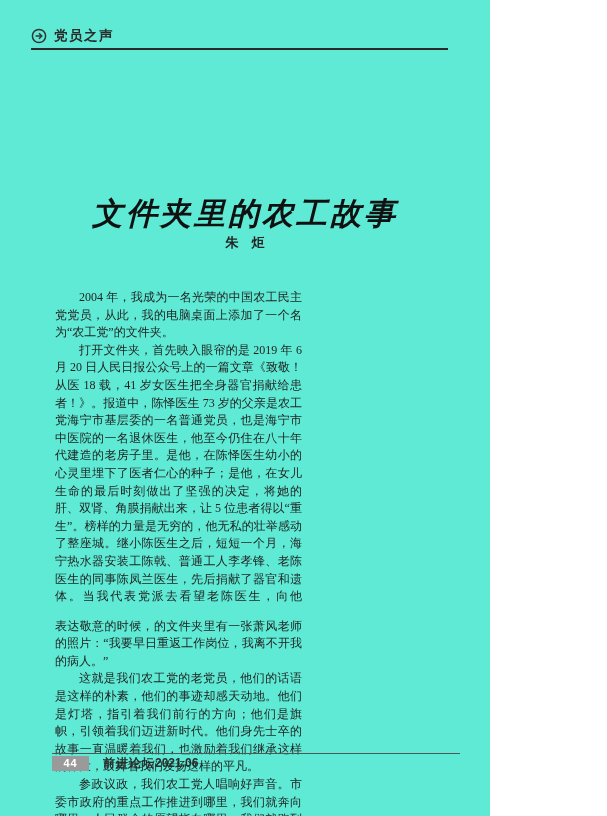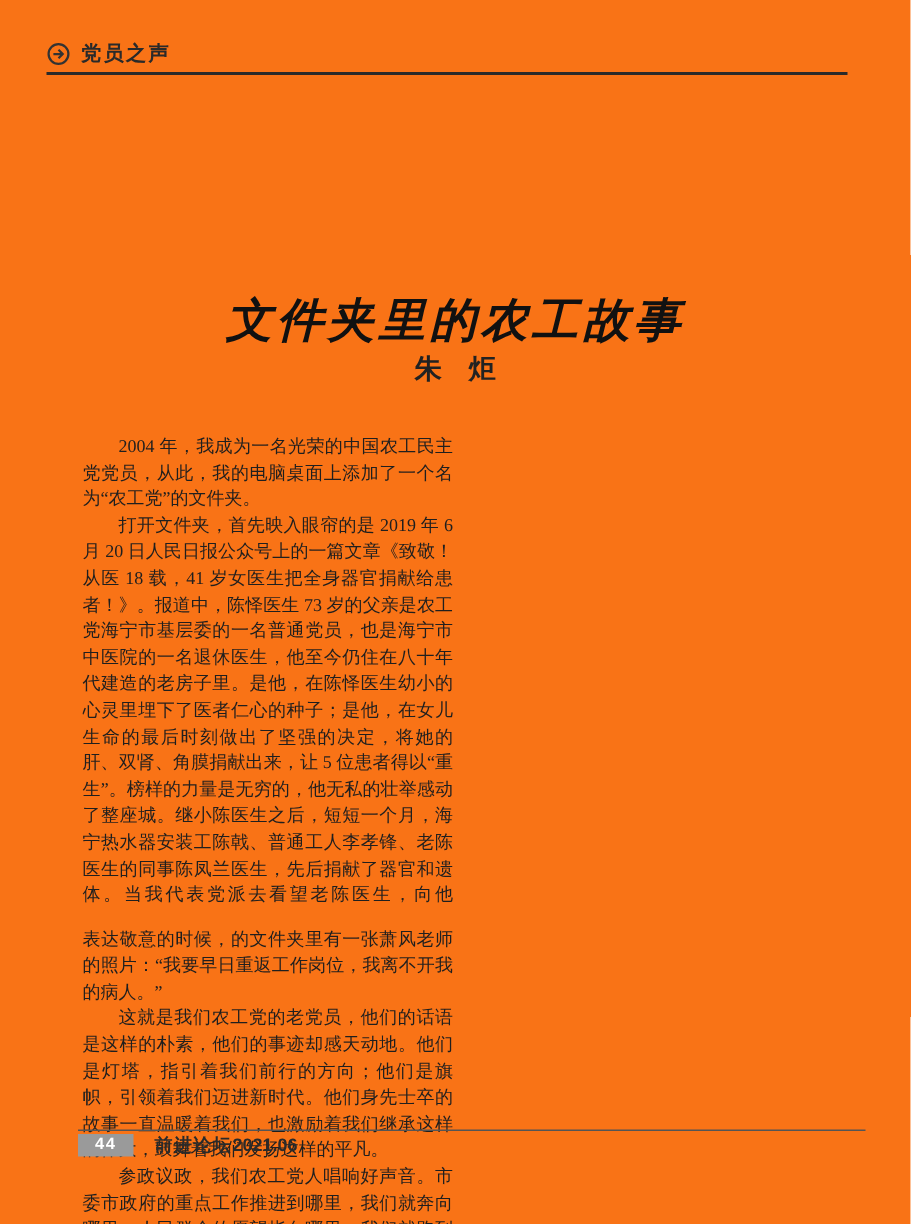--- a/index.html
+++ b/index.html
@@ -2,23 +2,23 @@
 <html><head>
 <meta charset="utf-8">
 <style>
   html, body {
     margin: 0;
     padding: 0;
     background: #ffffff;
   }
   .page {
     position: relative;
-    width: 607px;
+    width: 490px;
     height: 816px;
-    background: #f97316;
+    background: #5eead4;
     font-family: "Liberation Serif", serif;
     color: #1f1f1f;
     overflow: hidden;
   }
 
   
   .header {
     position: absolute;
     top: 27px;
     left: 31px;
@@ -63,21 +63,21 @@
     font-style: italic;
   }
   .author {
     position: absolute;
     top: 234px;
     left: 0;
     width: 100%;
     text-align: center;
     font-family: "Liberation Sans", sans-serif;
     font-weight: bold;
-    font-size: 18px;
+    font-size: 13px;
     color: #222222;
   }
 
   
   .columns {
     position: absolute;
     top: 289px;
     left: 55px;
     display: flex;
     gap: 12px;

